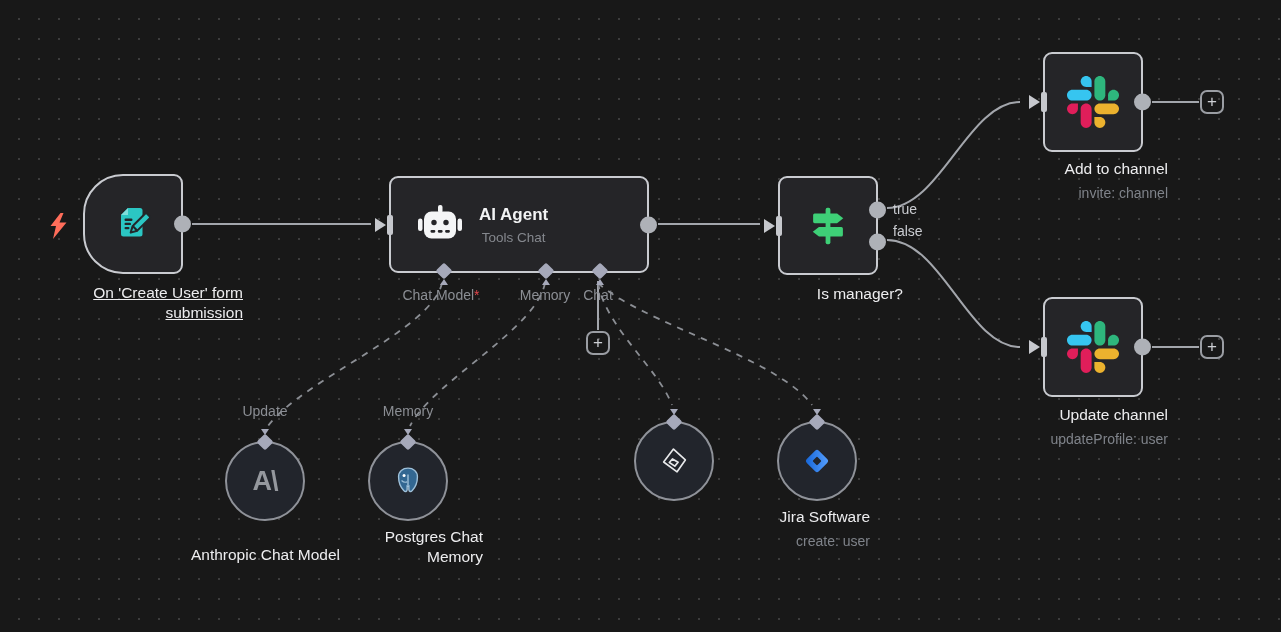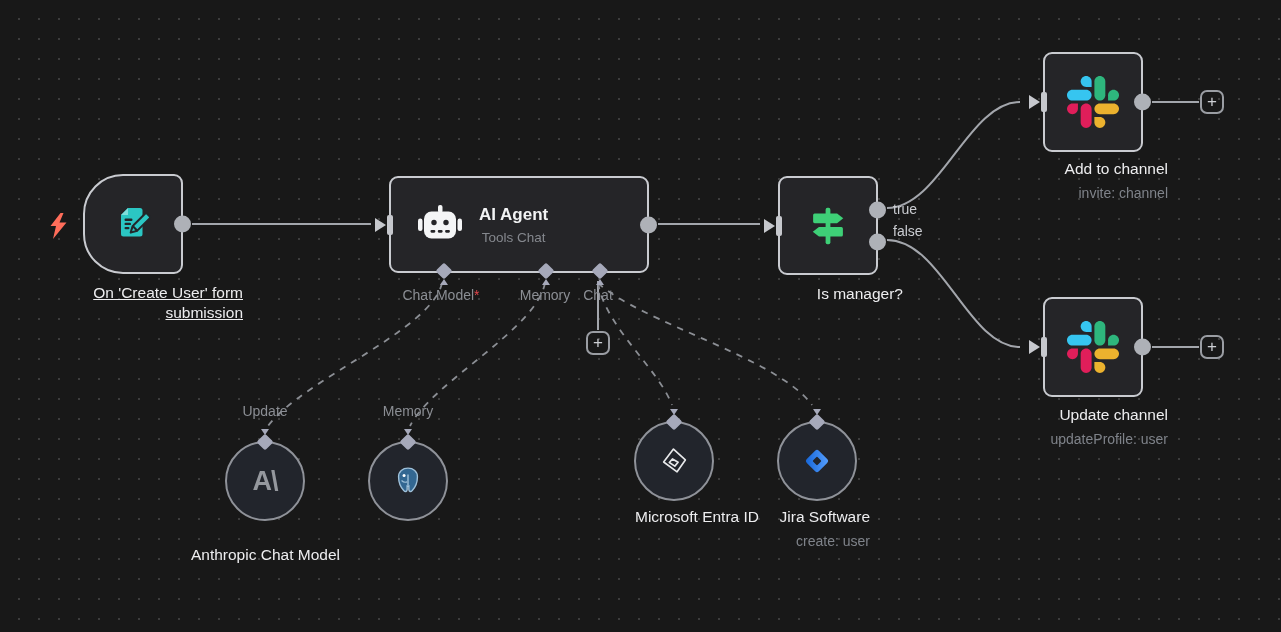--- a/index.html
+++ b/index.html
@@ -225,33 +225,33 @@
   <div class="node-circle" style="left:368px;top:441px;">
     <span class="arrow-down" style="top:-14px;left:50%;margin-left:-4.5px;"></span>
     <span class="diamond circle-port"></span>
     <svg width="30" height="30" viewBox="0 0 28 28">
       <path d="M14 2 C9 2 5.2 5 5.2 10 C5.2 15 7.2 20 10.2 23 C11.3 24.4 13.2 24 13.2 22 L13.2 18.8 C13.7 19 14.3 19 14.8 18.8 L14.8 22 C14.8 24 16.7 24.4 17.8 23 C20.8 20 22.8 15 22.8 10 C22.8 5 19 2 14 2 Z" fill="#336791" stroke="#9fc1da" stroke-width="1.3"></path>
       <path d="M14 8 L14 18.5" stroke="#9fc1da" stroke-width="1.3"></path>
       <circle cx="10.3" cy="8.8" r="1.4" fill="#ffffff"></circle>
       <path d="M8 13.5 C9.5 15 12 15.3 13.2 14.8" stroke="#9fc1da" stroke-width="1.1" fill="none"></path>
     </svg>
   </div>
+  <div class="node-label" style="left:333px;top:527px;width:150px;">Postgres Chat Memory</div>
 
   <div class="node-circle" style="left:634px;top:421px;">
     <span class="arrow-down" style="top:-14px;left:50%;margin-left:-4.5px;"></span>
     <span class="diamond circle-port"></span>
     <svg width="31" height="31" viewBox="0 0 30 30">
       <g fill="none" stroke="#e8e9eb" stroke-width="1.6" stroke-linejoin="round">
         <path d="M14 3 L25.5 13.5 L17.5 25 L4.5 15.5 Z"></path>
         <path d="M13 12.5 L18.5 15.8 L15.3 19.5 L10 16 Z"></path>
       </g>
     </svg>
   </div>
   <div class="node-label" style="left:589px;top:507px;width:170px;">
-    <div>Microsoft Entra ID</div>
   </div>
 
   <div class="node-circle" style="left:777px;top:421px;">
     <span class="arrow-down" style="top:-14px;left:50%;margin-left:-4.5px;"></span>
     <span class="diamond circle-port"></span>
     <svg width="32" height="32" viewBox="0 0 30 30">
       <defs>
         <linearGradient id="jg" x1="0" y1="1" x2="1" y2="0">
           <stop offset="0" stop-color="#1565d8"></stop>
           <stop offset="1" stop-color="#57a0ff"></stop>

